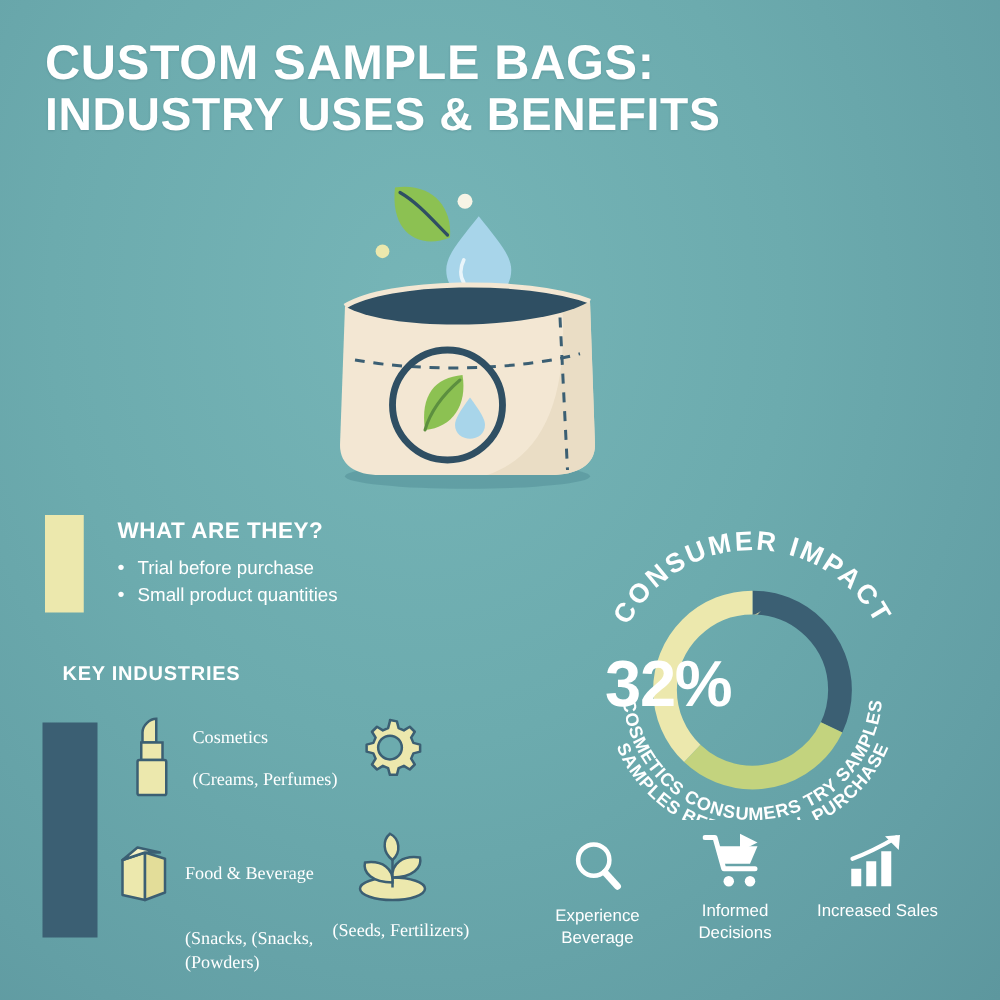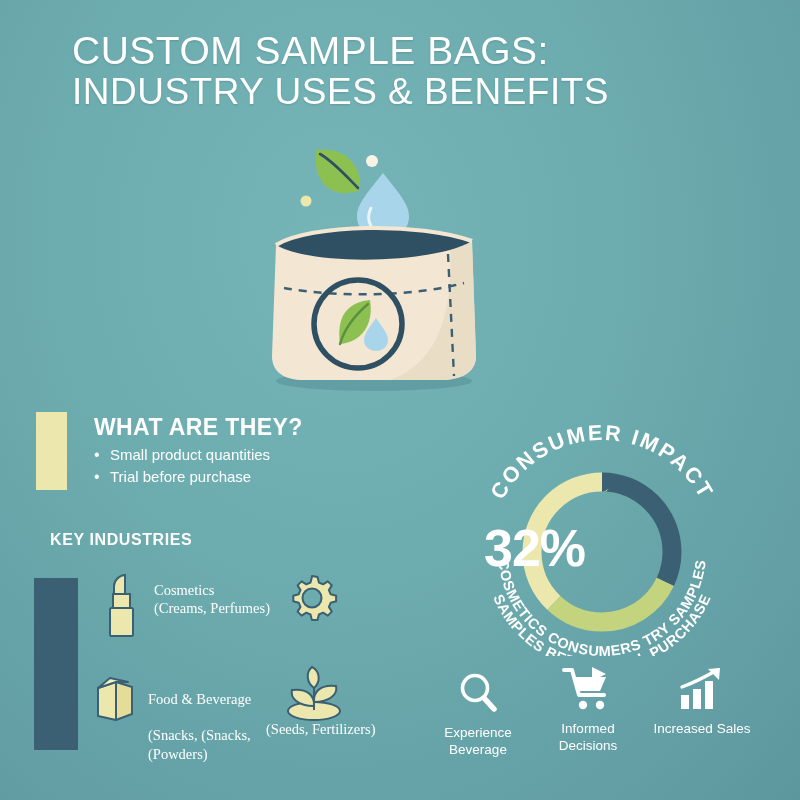--- a/index.html
+++ b/index.html
@@ -19,25 +19,24 @@
 
   
   .title-block {
     position: absolute;
     left: 36px;
     top: 30px;
     width: 700px;
   }
   .title-line1, .title-line2 {
     color: #ffffff;
-    font-weight: normal;
+    font-weight: bold;
     letter-spacing: 0.5px;
     line-height: 1.08;
     text-shadow: 0 1px 2px rgba(20,60,70,0.18);
-    margin-left: 36px;
   }
   .title-line1 { font-size: 39px; }
   .title-line2 { font-size: 37px; }
 
   
   .bag-art {
     position: absolute;
     left: 240px;
     top: 128px;
     width: 270px;
@@ -57,21 +56,21 @@
     top: 0;
     width: 31px;
     height: 78px;
     background: #ece8ad;
   }
   .what-head {
     position: absolute;
     left: 58px;
     top: 2px;
     color: #ffffff;
-    font-size: 23px;
+    font-size: 18px;
     font-weight: bold;
     letter-spacing: 0.4px;
   }
   .bullet-list {
     position: absolute;
     left: 58px;
     top: 32px;
     margin: 0;
     padding: 0;
     list-style: none;
@@ -120,20 +119,21 @@
   .ind-label {
     position: absolute;
     color: #ffffff;
     font-size: 14.5px;
     line-height: 1.25;
   }
   .ind-sub {
     color: #ffffff;
     font-size: 14.5px;
     line-height: 1.25;
+    margin-top: 16px;
   }
 
   
   .donut-wrap {
     position: absolute;
     left: 468px;
     top: 424px;
     width: 268px;
     height: 232px;
   }
@@ -213,22 +213,22 @@
         <path d="M128 176 C114 188 104 202 100 216" stroke="#5c8f3f" stroke-width="2.4" fill="none" stroke-linecap="round"></path>
         <path d="M136 190 C144 201 148 207 148 212 C148 219 142 223 136 223 C130 223 124 219 124 212 C124 207 128 201 136 190 Z" fill="#a8d5ea"></path>
       </g>
     </svg>
   </div>
 
   <div class="what-section">
     <div class="accent-bar-yellow"></div>
     <div class="what-head">WHAT ARE THEY?</div>
     <ul class="bullet-list">
+      <li>Trial before purchase</li>
       <li>Small product quantities</li>
-      <li>Trial before purchase</li>
     </ul>
   </div>
 
   <div class="industries-head">KEY INDUSTRIES</div>
   <div class="accent-bar-dark"></div>
 
   <div class="ind-row" style="left:100px; top:572px; width:260px; height:70px;">
     <div class="ind-icon">
       <svg width="44" height="70" viewBox="0 0 44 70">
         <path d="M14 14 C14 8 20 3 25 3 L25 22 L14 22 Z" fill="#ece8ad" stroke="#3b5f73" stroke-width="2"></path>

